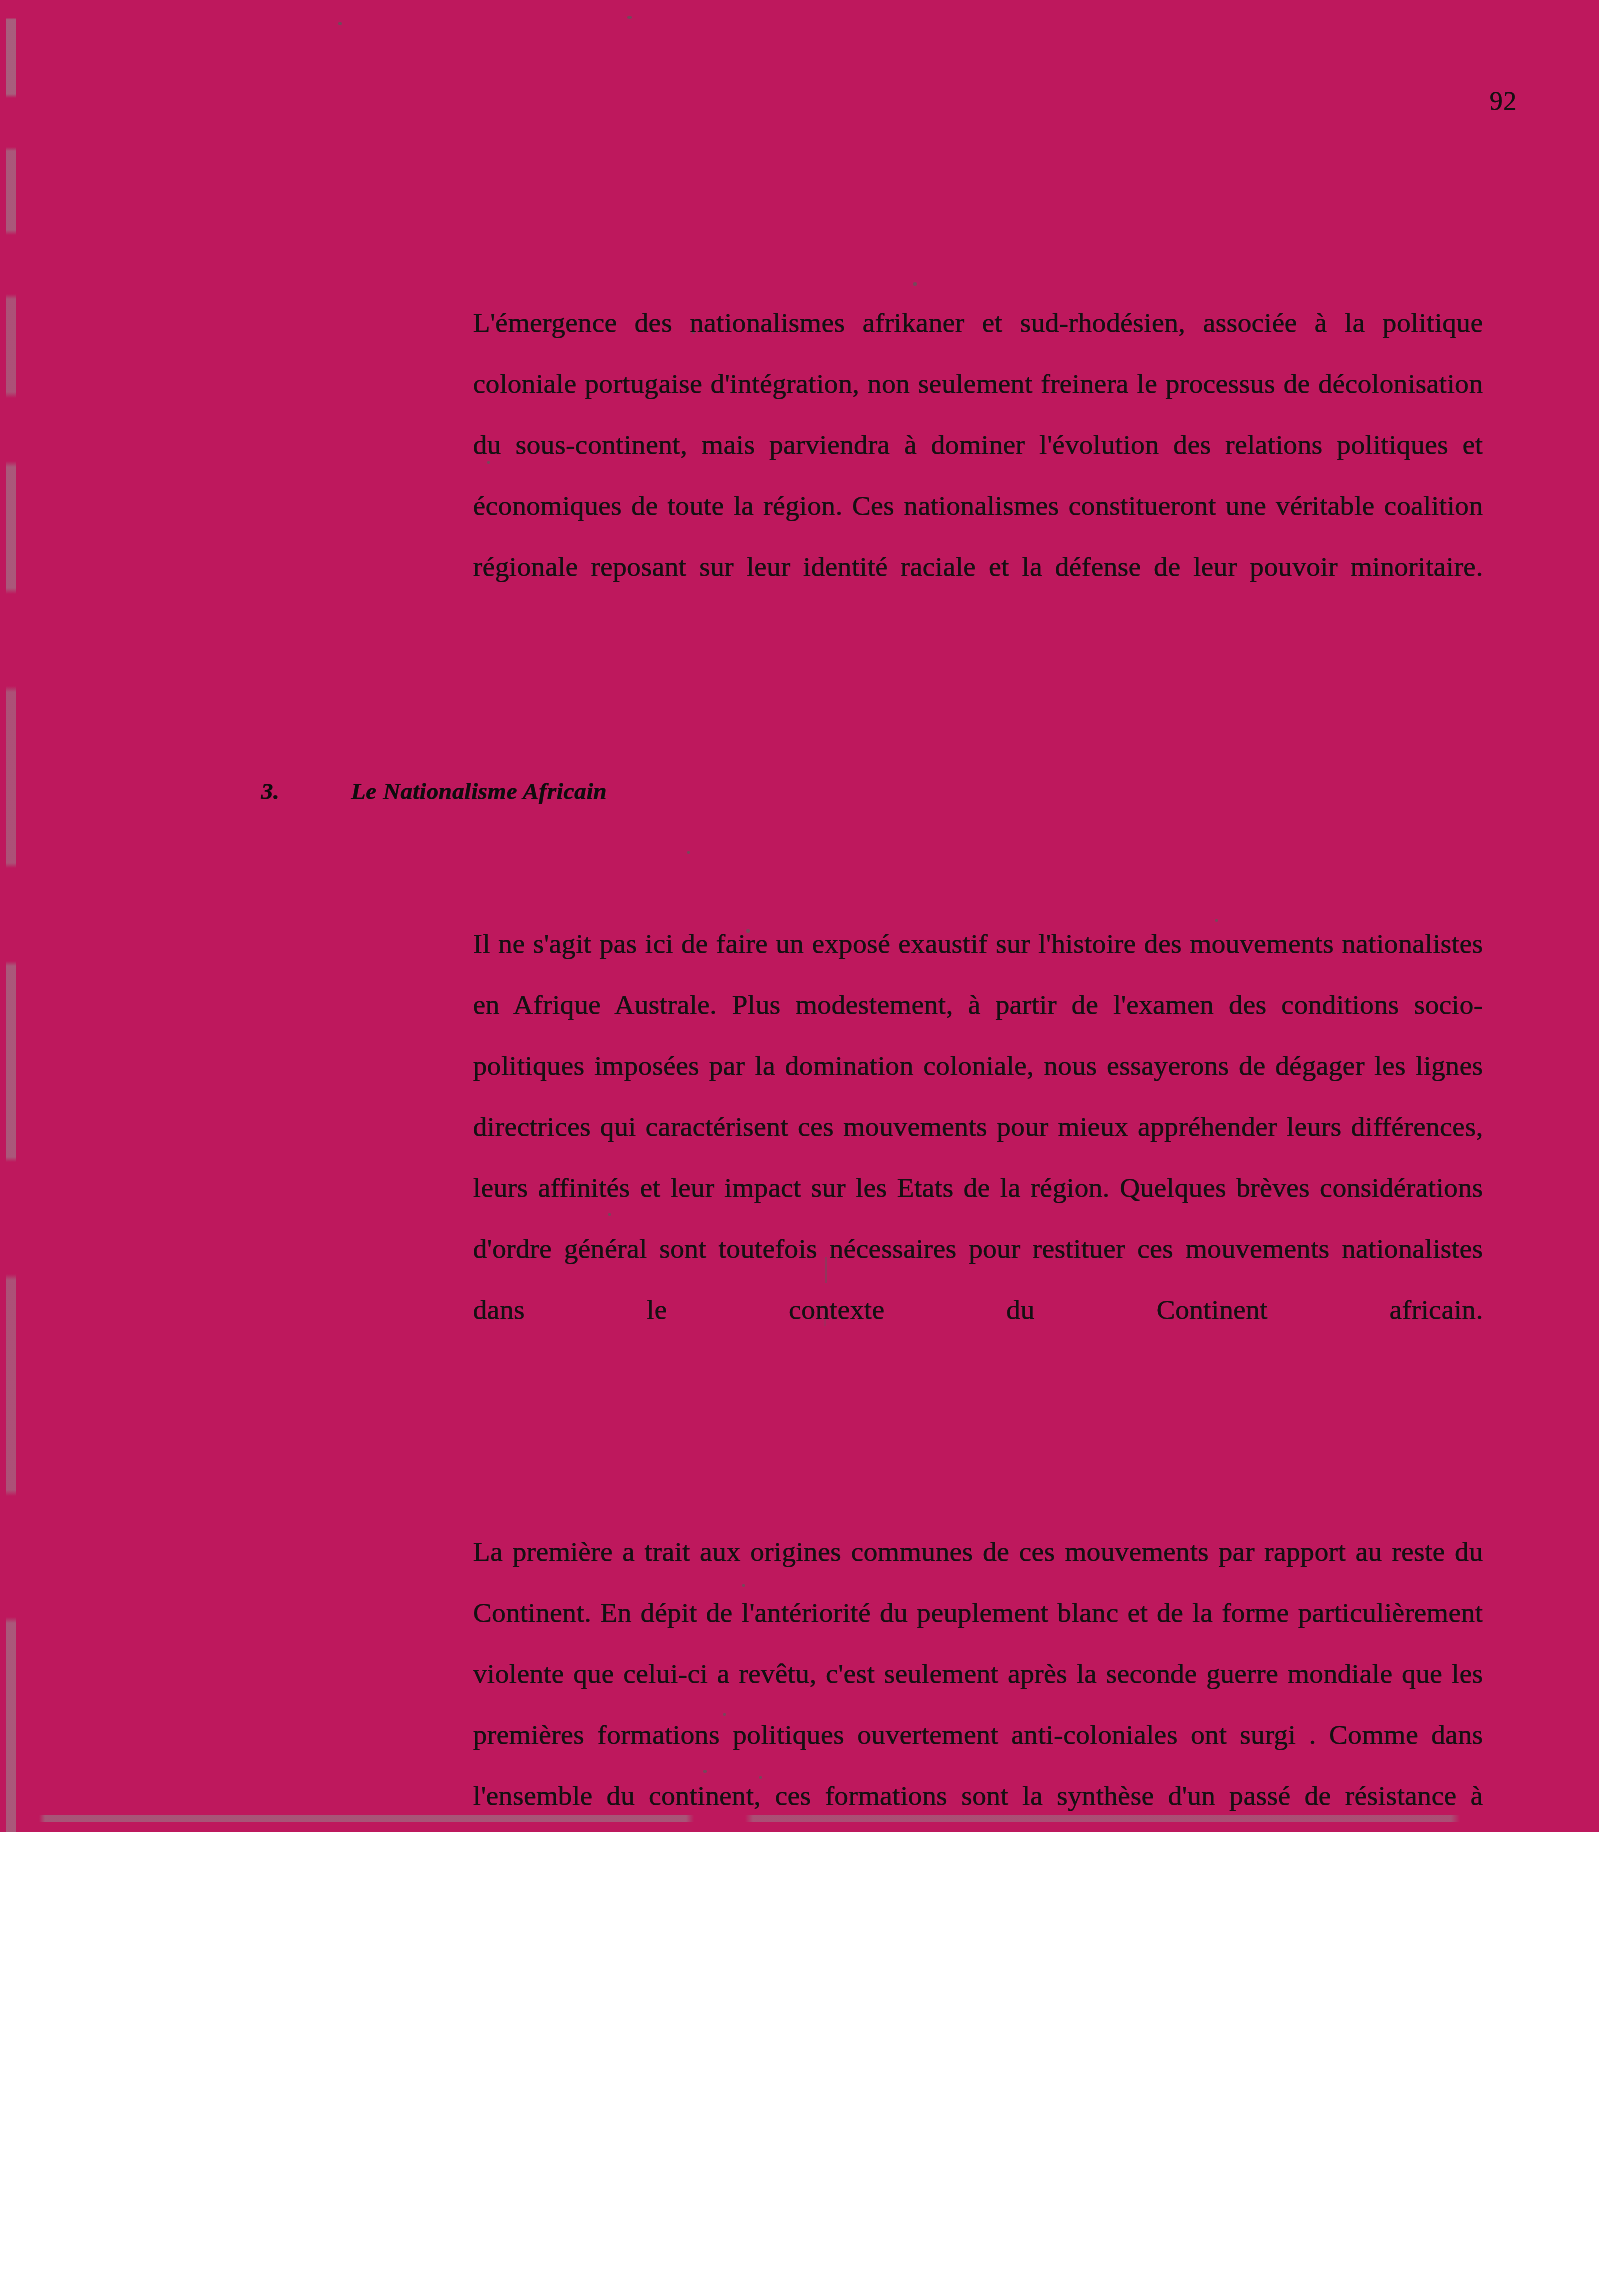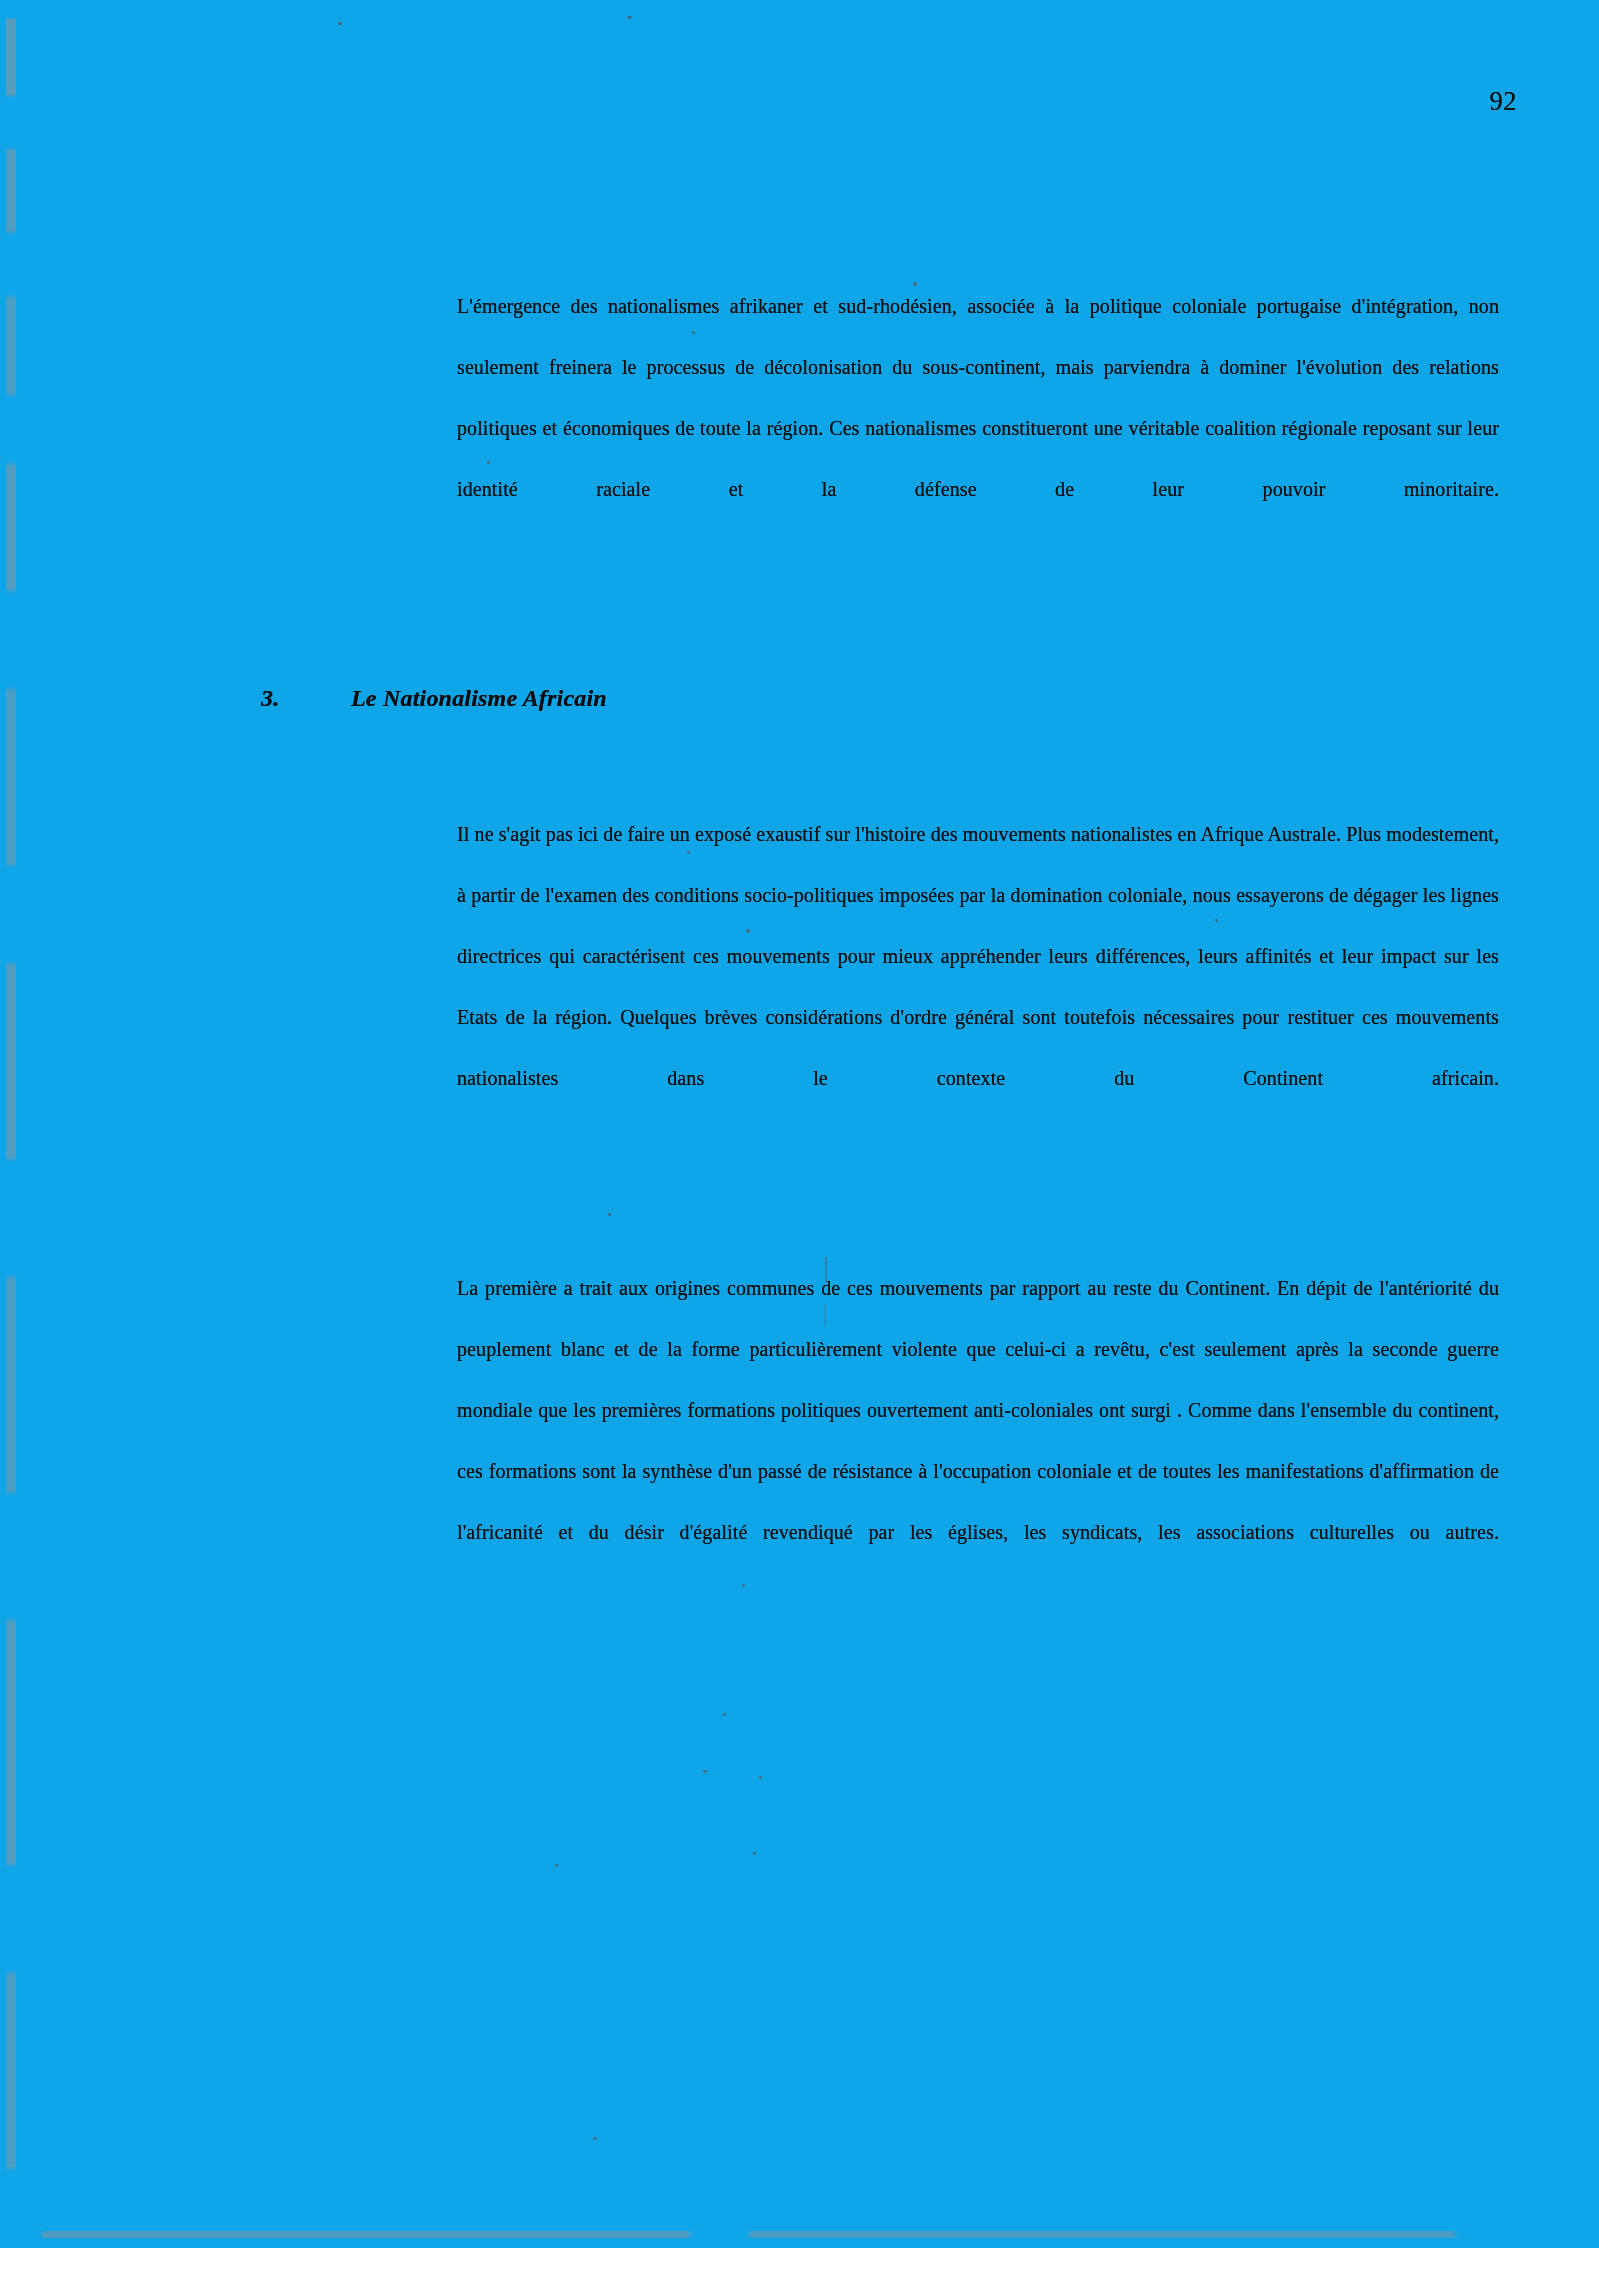--- a/index.html
+++ b/index.html
@@ -9,23 +9,23 @@
     background: #ffffff;
   }
   body {
     font-family: "Liberation Serif", "DejaVu Serif", serif;
     color: #0a0a0a;
   }
 
   .page {
     position: relative;
     width: 1600px;
-    height: 2248px;
+    height: 1832px;
     margin: 0 auto;
-    background: #0ea5e9;
+    background: #be185d;
     overflow: hidden;
   }
 
   
   .scan-edge-left {
     position: absolute;
     left: 5.9px;
     top: 0;
     width: 9.8px;
     height: 2290px;
@@ -115,24 +115,24 @@
 
   
   .column {
     position: absolute;
     left: 457px;
     top: 276px;
     width: 1042px;
   }
 
   p.para {
-    margin: 0;
+    margin: 16px;
     text-align: justify;
     text-justify: inter-word;
-    font-size: 20px;
+    font-size: 28px;
     line-height: 61px;
     color: #121212;
     letter-spacing: 0.1px;
   }
   p.para:last-child { text-align: justify; }
 
   
   p.para::after {
     content: "";
     display: inline-block;

